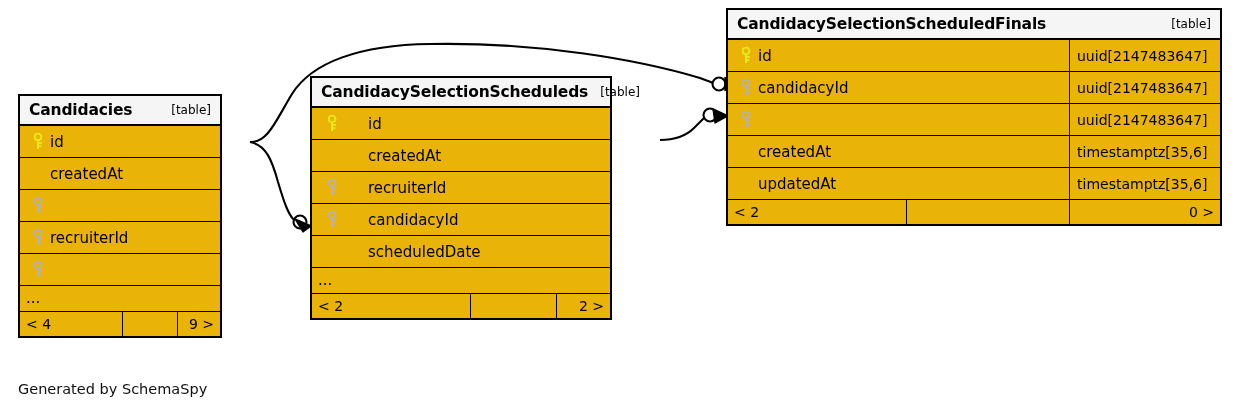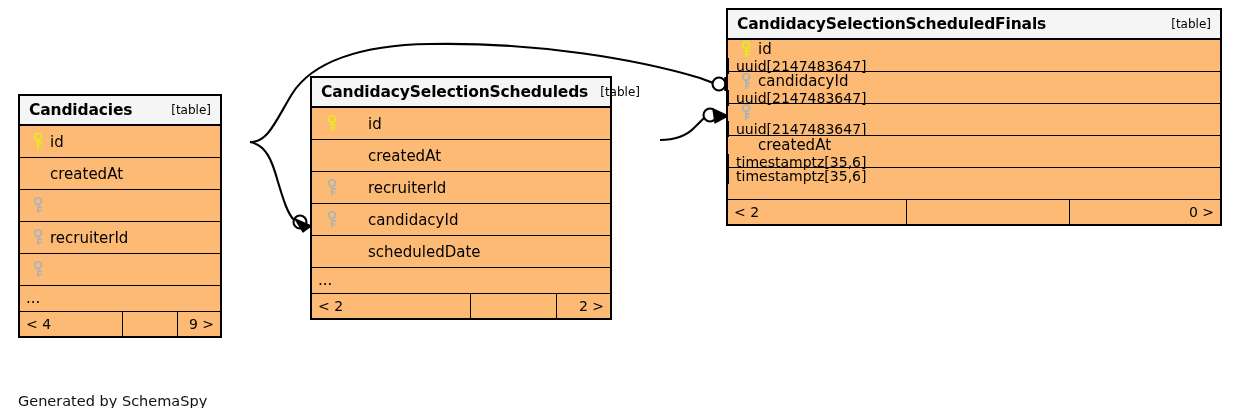--- a/index.html
+++ b/index.html
@@ -24,21 +24,21 @@
     left: 0;
     top: 0;
     width: 1239px;
     height: 408px;
     pointer-events: none;
   }
   .table-node {
     position: absolute;
     box-sizing: border-box;
     border: 2px solid #000000;
-    background: #fdba74;
+    background: #eab308;
   }
   .tbl-header {
     display: flex;
     align-items: center;
     justify-content: space-between;
     box-sizing: border-box;
     background: #f5f5f5;
     border-bottom: 2px solid #000000;
     padding: 0 9px;
     height: 30px;
@@ -54,21 +54,20 @@
     color: #000000;
     white-space: nowrap;
     padding-left: 12px;
   }
   .tbl-row {
     display: flex;
     align-items: stretch;
     box-sizing: border-box;
     border-bottom: 1.6px solid #000000;
     height: 32px;
-    flex-direction: column;
   }
   .cell-name {
     display: flex;
     align-items: center;
     flex: 1 1 auto;
     box-sizing: border-box;
     min-width: 0;
     padding-left: 8px;
   }
   .cell-type {
@@ -356,25 +355,29 @@
 
     <div class="tbl-row">
       <span class="cell-name">
         <span class="key-slot"></span>
         <span class="col-label">createdAt</span>
       </span>
       <span class="cell-type" style="width:151px;">timestamptz[35,6]</span>
     </div>
 
     <div class="tbl-row">
+      <span class="cell-name">
+        <span class="key-slot"></span>
+        <span class="col-label">updatedAt</span>
+      </span>
       <span class="cell-type" style="width:151px;">timestamptz[35,6]</span>
     </div>
 
     <div class="tbl-footer">
       <div class="foot-cell foot-left" style="width:178px;">&lt; 2</div>
       <div class="foot-cell foot-mid" style="width:163px;"></div>
       <div class="foot-cell foot-right" style="flex:1;">0 &gt;</div>
     </div>
   </div>
 
-  <div class="caption" style="left:18px; top:381px;margin-top:12px;">Generated by SchemaSpy</div>
+  <div class="caption" style="left:18px; top:381px;">Generated by SchemaSpy</div>
 
 </div>
 
 </body></html>

